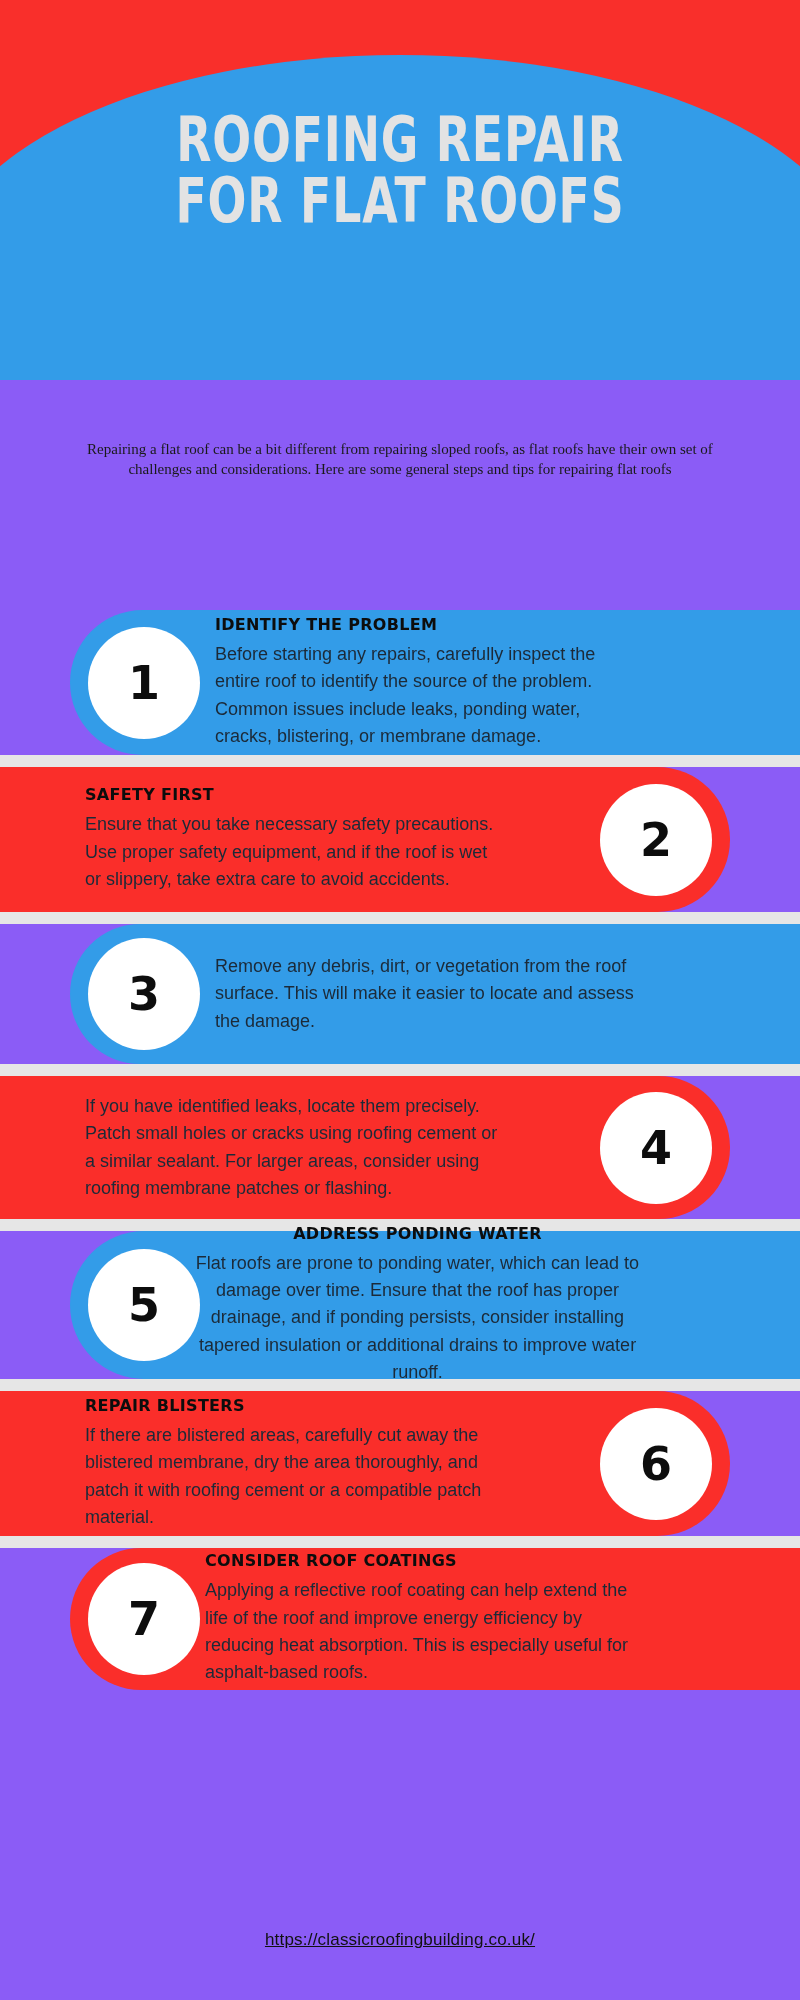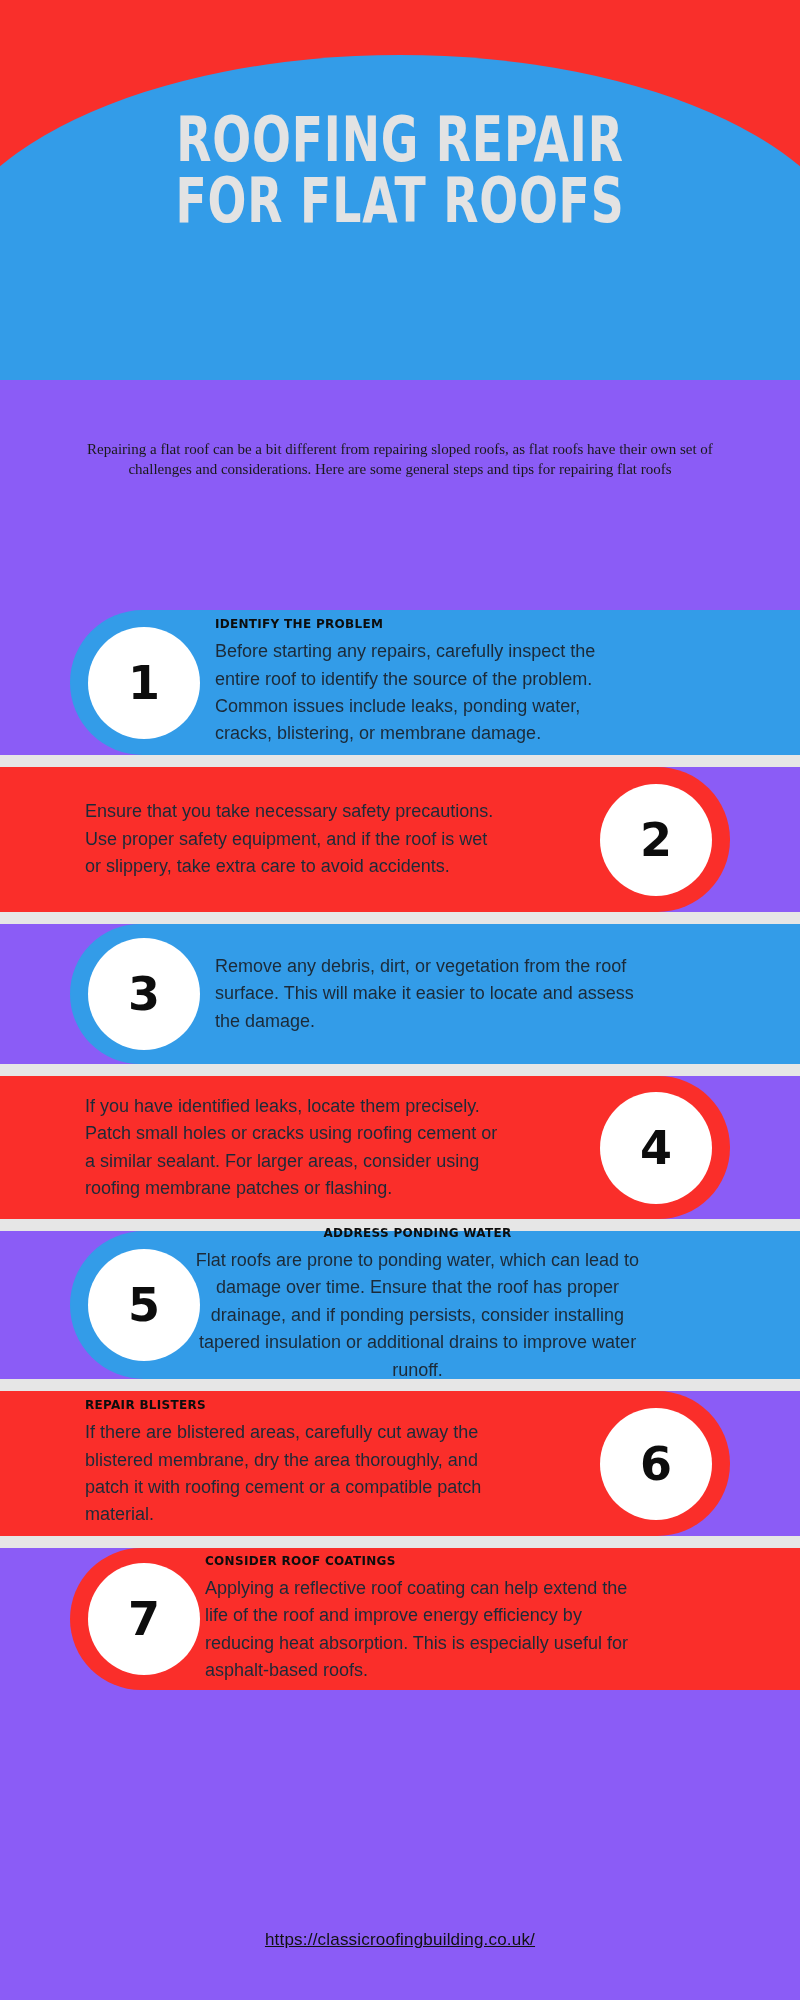--- a/index.html
+++ b/index.html
@@ -129,21 +129,21 @@
   .content {
     position: relative;
     z-index: 2;
   }
   .step.left .content  { margin-left: 215px; width: 420px; text-align: left; }
   .step.right .content { margin-left: 85px;  width: 420px; text-align: left; }
 
   .step-title {
     font-family: "DejaVu Sans", "Liberation Sans", sans-serif;
     font-weight: bold;
-    font-size: 12px;
+    font-size: 16px;
     letter-spacing: 0.3px;
     color: #0d0d0d;
     margin-bottom: 7px;
   }
   .step-body {
     font-family: "Liberation Sans", sans-serif;
     font-size: 18px;
     line-height: 1.52em;
     color: #1c2a38;
   }
@@ -202,20 +202,21 @@
         <div class="step-title">IDENTIFY THE PROBLEM</div>
         <div class="step-body">Before starting any repairs, carefully inspect the entire roof to identify the source of the problem. Common issues include leaks, ponding water, cracks, blistering, or membrane damage.</div>
       </div>
     </div>
     <div class="gap"></div>
 
     <div class="step right s2">
       <div class="bar"></div>
       <div class="circle">2</div>
       <div class="content">
+        <div class="step-title">SAFETY FIRST</div>
         <div class="step-body">Ensure that you take necessary safety precautions. Use proper safety equipment, and if the roof is wet or slippery, take extra care to avoid accidents.</div>
       </div>
     </div>
     <div class="gap"></div>
 
     <div class="step left s3">
       <div class="bar"></div>
       <div class="circle">3</div>
       <div class="content">
         <div class="step-body">Remove any debris, dirt, or vegetation from the roof surface. This will make it easier to locate and assess the damage.</div>

